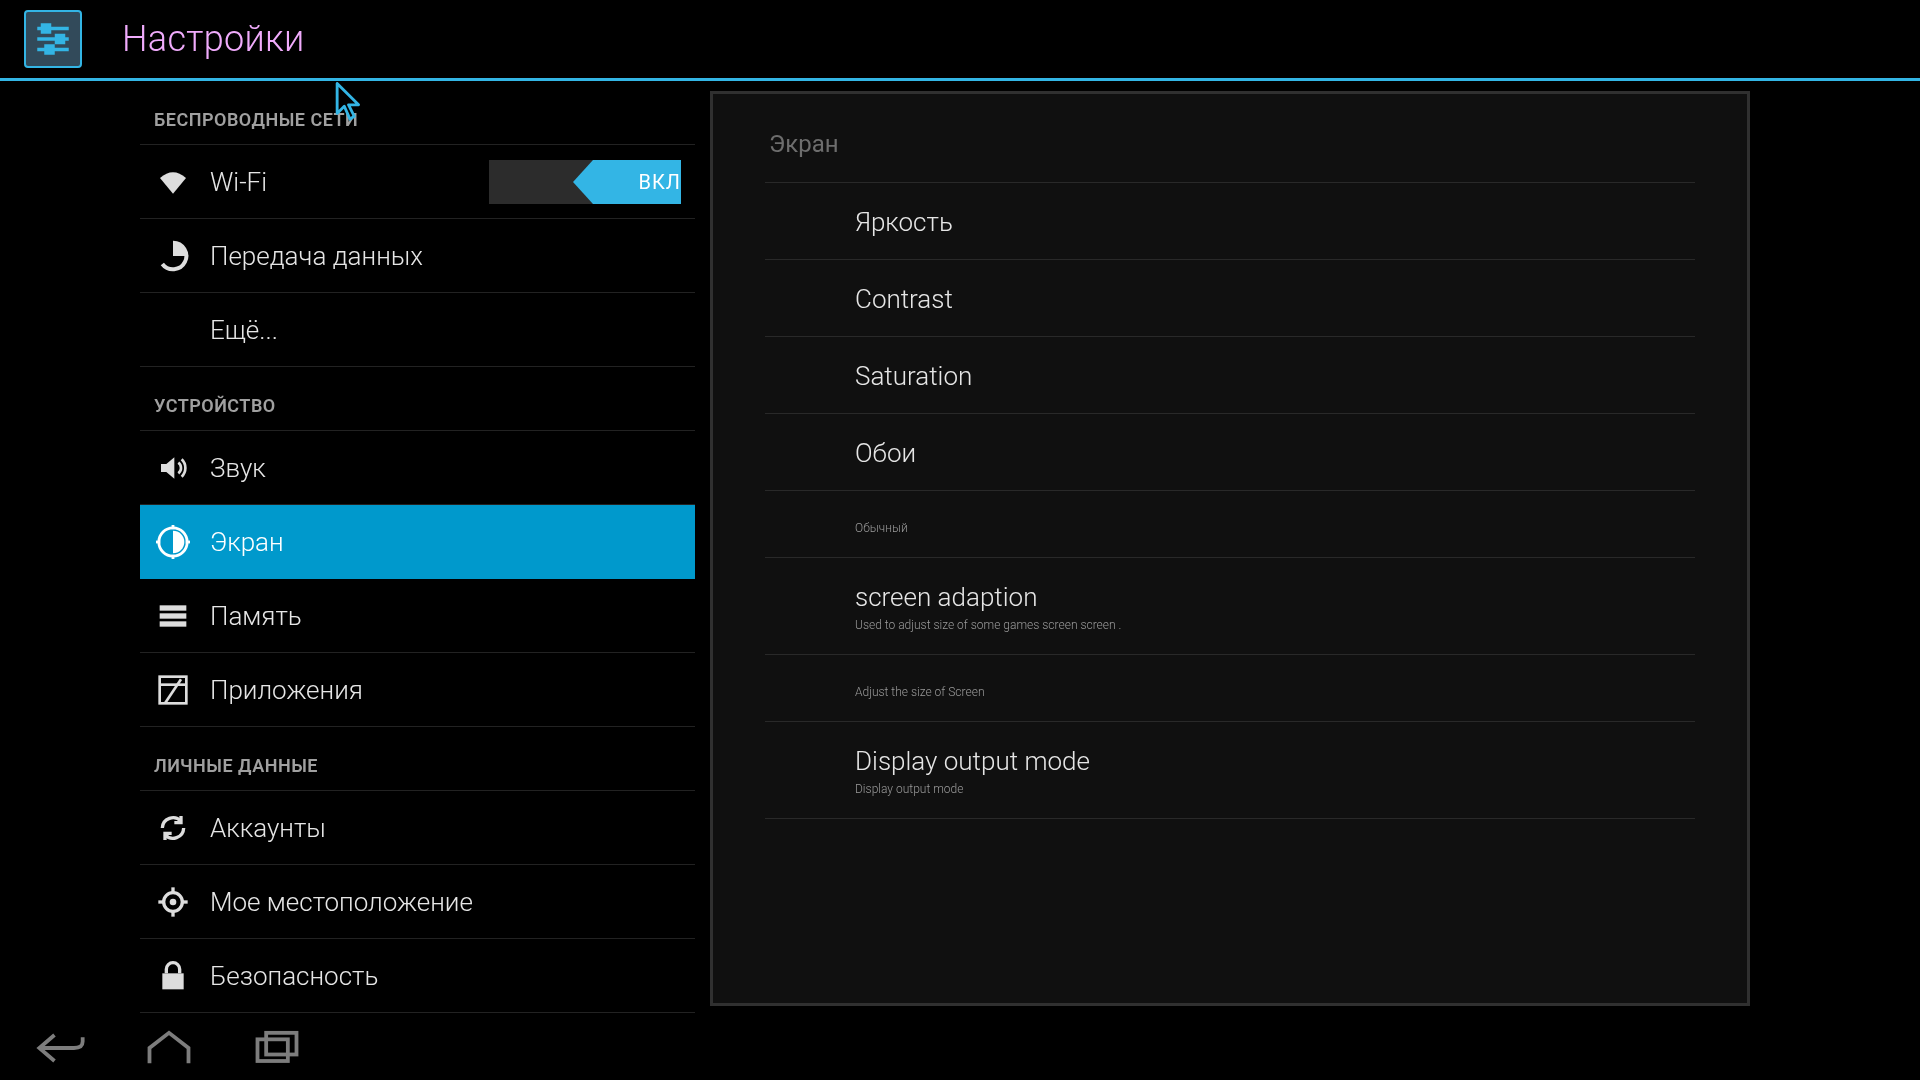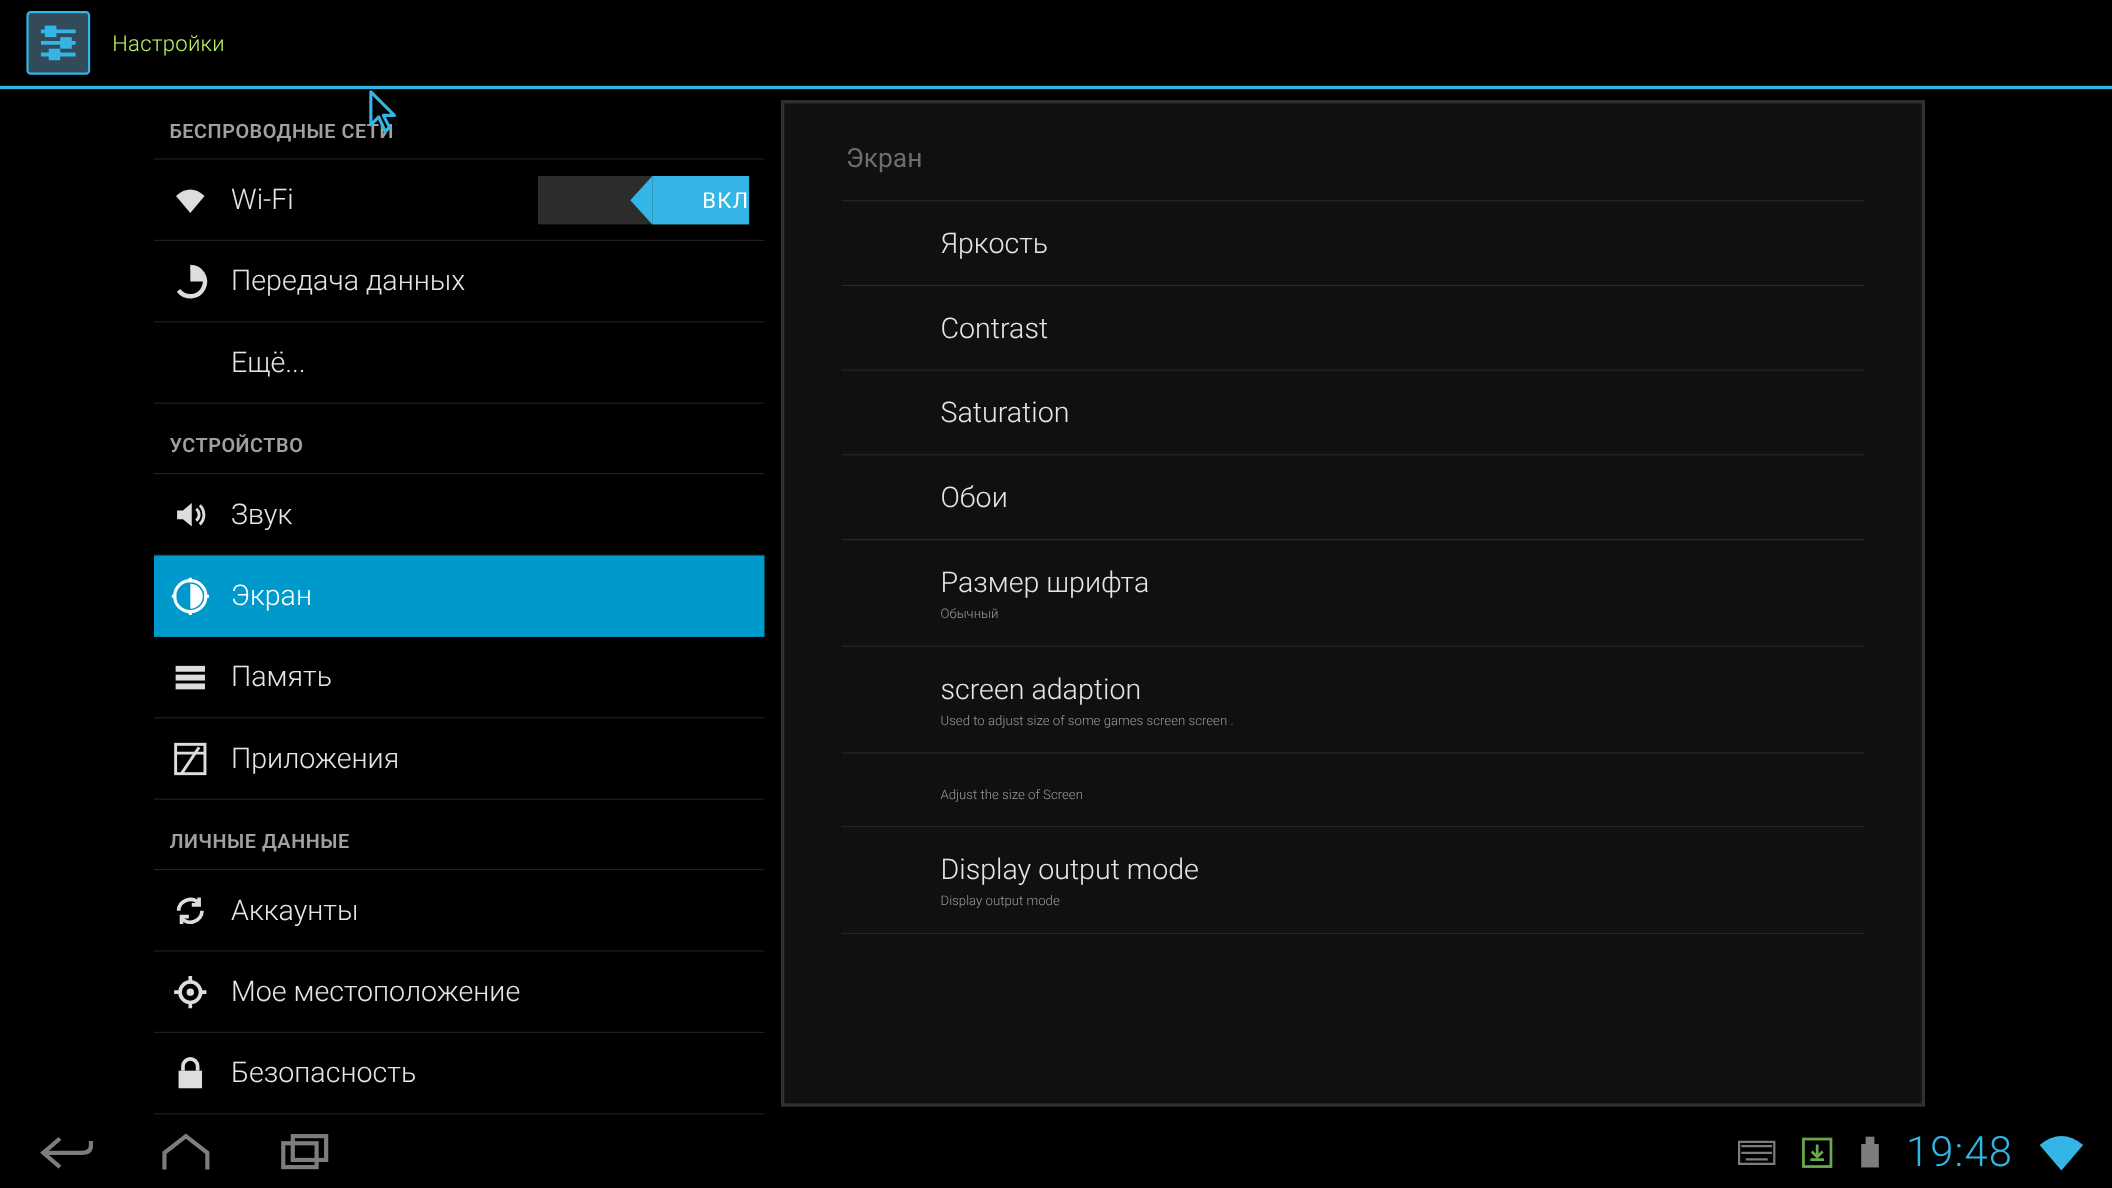--- a/index.html
+++ b/index.html
@@ -3,21 +3,21 @@
 <meta charset="utf-8">
 <style>
   * { margin:0; padding:0; box-sizing:border-box; }
   html,body { width:1920px; height:1080px; background:#000; font-family:"Roboto","Helvetica Neue",Arial,sans-serif; color:#e6e6e6; overflow:hidden; }
   .screen { position:relative; width:1920px; height:1080px; }
 
   
   .hdr { display:flex; align-items:center; height:78px; padding:0 24px; }
   .hdr .app-icon { width:58px; height:58px; border:2px solid #33b5e5; border-radius:4px; background:#324a5a; display:flex; align-items:center; justify-content:center; margin-right:20px; }
   .hdr .app-icon svg { display:block; }
-  .hdr .title { font-size:20px; font-weight:300; letter-spacing:.3px; color:#bef264; }
+  .hdr .title { font-size:36px; font-weight:300; letter-spacing:.3px; color:#f0abfc;margin-left:20px; }
   .hdr-line { height:3px; background:#33b5e5; }
 
   
   .body { display:flex; height:calc(1080px - 78px - 3px - 64px); }
   .left  { width:695px; padding-left:140px; }
   .right { flex:1; position:relative; }
 
   
   .section-hdr { font-size:18px; font-weight:600; color:#a0a0a0; letter-spacing:.5px; padding:28px 0 14px 14px; border-bottom:1px solid #222; }
   .row { display:flex; align-items:center; height:74px; padding:0 14px; border-bottom:1px solid #222; cursor:pointer; }
@@ -192,21 +192,20 @@
           <div class="p-row">
             <div class="pt">Contrast</div>
           </div>
           <div class="p-row">
             <div class="pt">Saturation</div>
           </div>
           <div class="p-row">
             <div class="pt">Обои</div>
           </div>
           <div class="p-row">
-            <div class="pt">Размер шрифта</div>
             <div class="ps">Обычный</div>
           </div>
           <div class="p-row">
             <div class="pt">screen adaption</div>
             <div class="ps">Used to adjust size of some games screen screen .</div>
           </div>
           <div class="p-row">
             <div class="ps">Adjust the size of Screen</div>
           </div>
           <div class="p-row">
@@ -233,39 +232,14 @@
       <svg width="52" height="40" viewBox="0 0 48 32">
           <path d="M6 30 L6 16 L24 2 L42 16 L42 30" fill="none" stroke="#7d7d7d" stroke-width="3.5" stroke-linejoin="miter"></path>
         </svg>
     </div>
     <div class="nbtn">
       <svg width="52" height="40" viewBox="0 0 48 32">
           <rect x="6" y="8" width="28" height="20" fill="none" stroke="#7d7d7d" stroke-width="3.5"></rect>
           <rect x="14" y="2" width="28" height="20" fill="none" stroke="#7d7d7d" stroke-width="3.5"></rect>
         </svg>
     </div>
-    <div class="tray">
-      <div class="ticon">
-        <svg width="36" height="26" viewBox="0 0 36 24">
-            <path d="M4 6 H32 M4 12 H32 M8 18 H28 M2 2 H34 V22 H2 Z" stroke="#7d7d7d" stroke-width="2" fill="none"></path>
-          </svg>
-      </div>
-      <div class="ticon">
-        <svg width="30" height="30" viewBox="0 0 24 24">
-            <rect x="2" y="2" width="20" height="20" fill="none" stroke="#6aa84f" stroke-width="2"></rect>
-            <path d="M12 6 V14 M8 11 L12 15 L16 11 M7 17 H17" stroke="#6aa84f" stroke-width="2" fill="none"></path>
-          </svg>
-      </div>
-      <div class="ticon">
-        <svg width="22" height="32" viewBox="0 0 16 24">
-            <rect x="2" y="6" width="12" height="16" fill="#7d7d7d"></rect>
-            <rect x="5" y="1" width="6" height="6" fill="#7d7d7d"></rect>
-          </svg>
-      </div>
-      <div class="clock">19:48</div>
-      <div class="ticon wifi-lg">
-        <svg width="44" height="36" viewBox="0 0 24 20">
-            <path d="M12 19 L1 6 Q12 -3 23 6 Z" fill="#33b5e5"></path>
-          </svg>
-      </div>
-    </div>
   </div>
 </div>
 
 </body></html>

